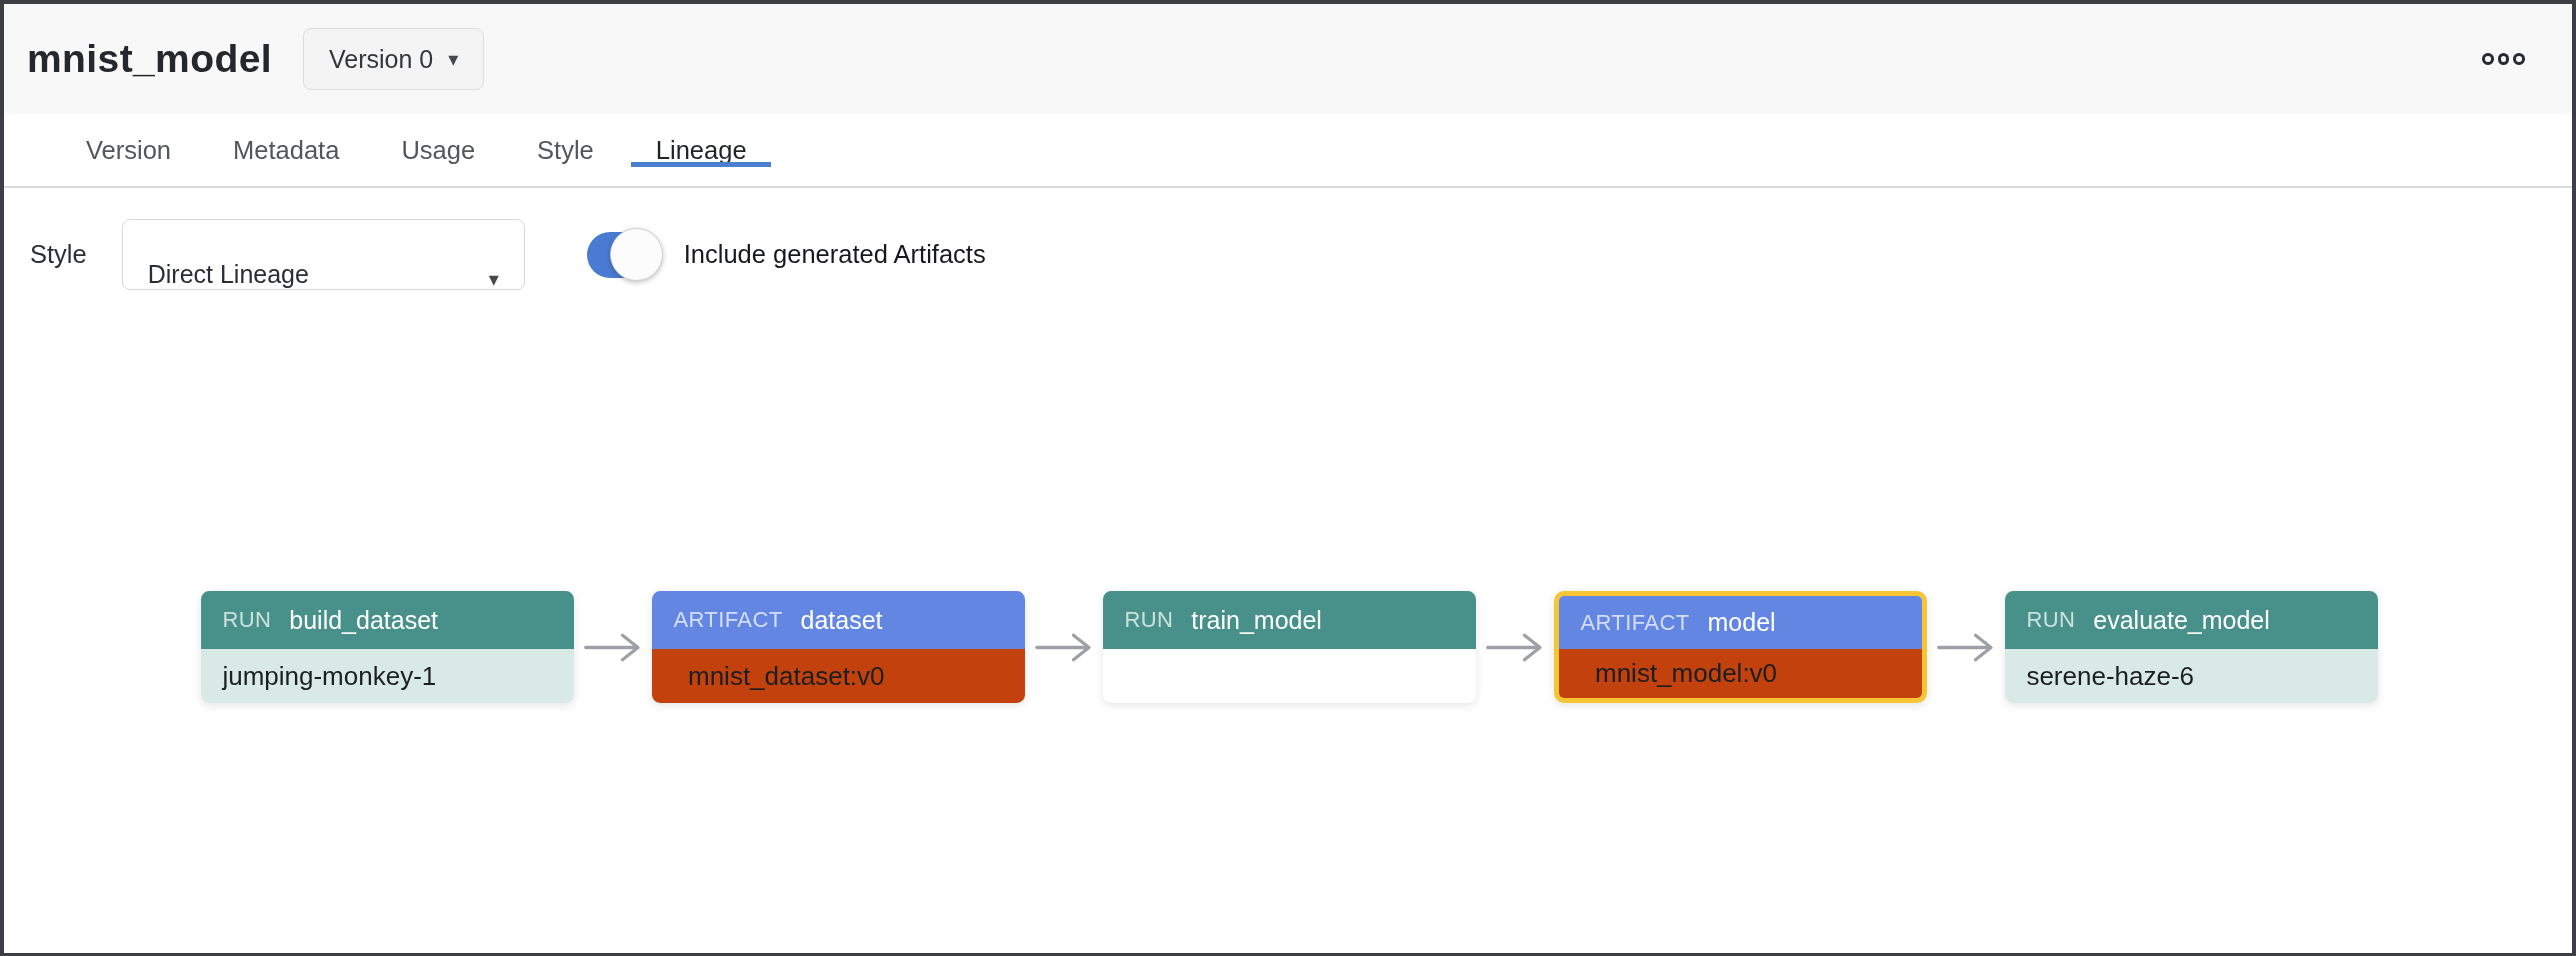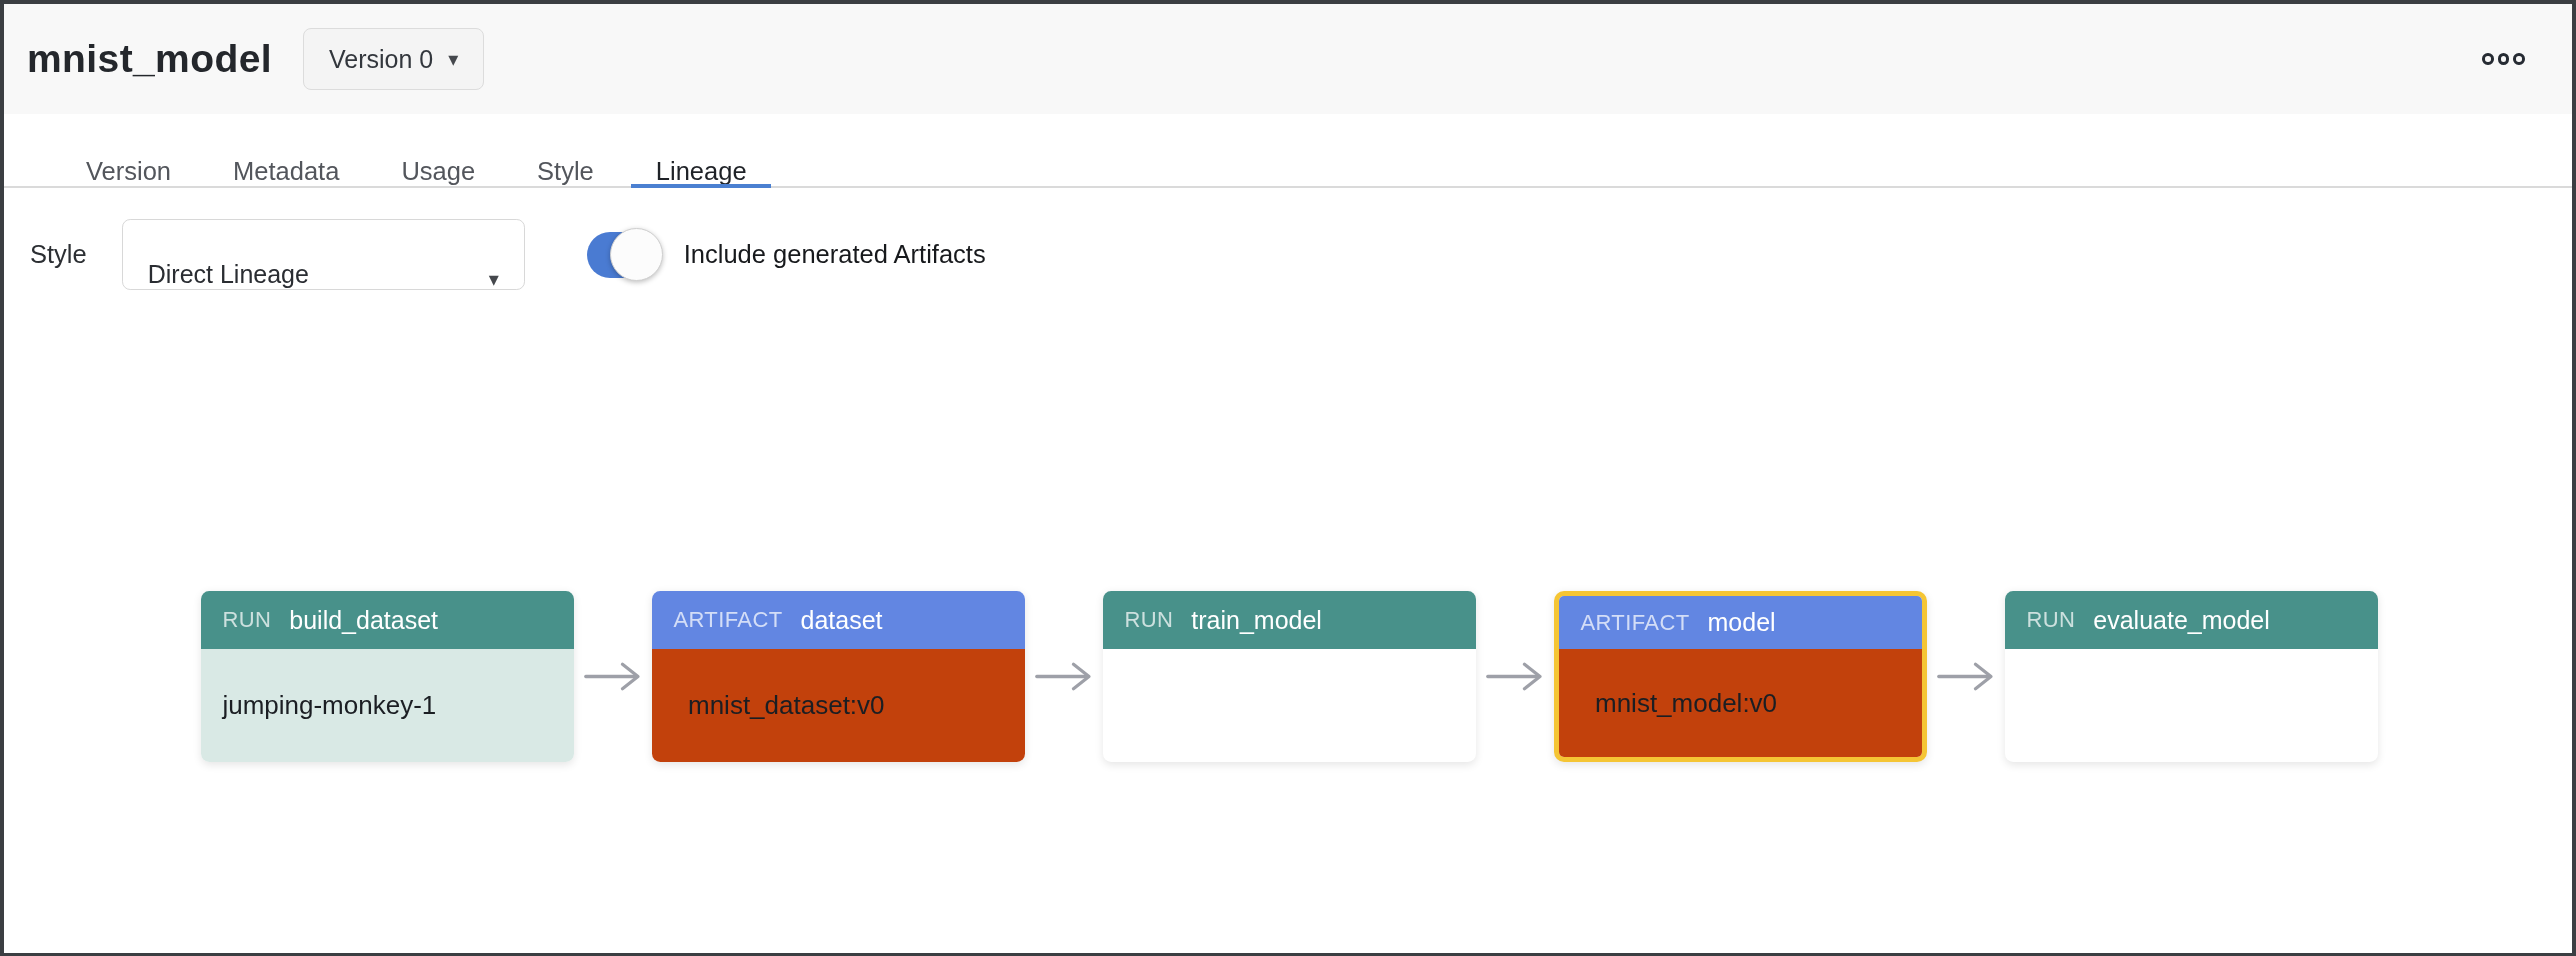--- a/index.html
+++ b/index.html
@@ -35,21 +35,21 @@
     padding:8.2px; cursor:pointer;
   }
   .dot {
     width:11.5px; height:11.5px; border:3.3px solid #262b33; border-radius:50%;
   }
 
   
   .tabbar {
     height:74px; background:#ffffff;
     border-bottom:2.5px solid #dadada;
-    display:flex; align-items:flex-end;
+    display:flex; align-items:center;
     padding-left:51px;
   }
   .tab {
     padding:0 31px; display:flex; align-items:center;
     font-size:25.5px; color:#53565c; position:relative; cursor:pointer;
   }
   .tab.active { color:#1f2227; }
   .tab.active::after {
     content:""; position:absolute; left:6.6px; right:6.6px; bottom:-2.5px;
     height:5px; background:#4b80d1;
@@ -80,21 +80,21 @@
     box-shadow:0 1.6px 5px rgba(0,0,0,0.25);
   }
   .toggle-label { margin-left:23px; font-size:25.5px; color:#17191c; }
 
   
   .node-row {
     position:absolute; left:197px; top:403px;
     display:flex; align-items:center;
   }
   .node {
-    width:373px; height:171px; border-radius:8.2px;
+    width:373px; height:112px; border-radius:8.2px;
     overflow:hidden; display:flex; flex-direction:column;
     box-shadow:0 2.5px 8.2px rgba(0,0,0,0.10);
     cursor:pointer; background:#fff;
   }
   .node.selected {
     border:5px solid #f5c534; border-radius:10px;
   }
   .node-head {
     height:58px; flex:0 0 58px;
     display:flex; align-items:center; gap:18px;
@@ -219,18 +219,19 @@
           <line x1="2" y1="19" x2="63" y2="19" stroke="#9ea0a8" stroke-width="4" stroke-linecap="round"></line>
           <polyline points="47,4 66,19 47,34" stroke="#9ea0a8" stroke-width="4" fill="none" stroke-linecap="round" stroke-linejoin="round"></polyline>
         </svg>
       </div>
 
       <div class="node run">
         <div class="node-head">
           <span class="node-badge">RUN</span>
           <span class="node-title">evaluate_model</span>
         </div>
+        <div class="node-body">serene-haze-6</div>
       </div>
 
     </div>
   </div>
 </div>
 
 
 </body></html>

